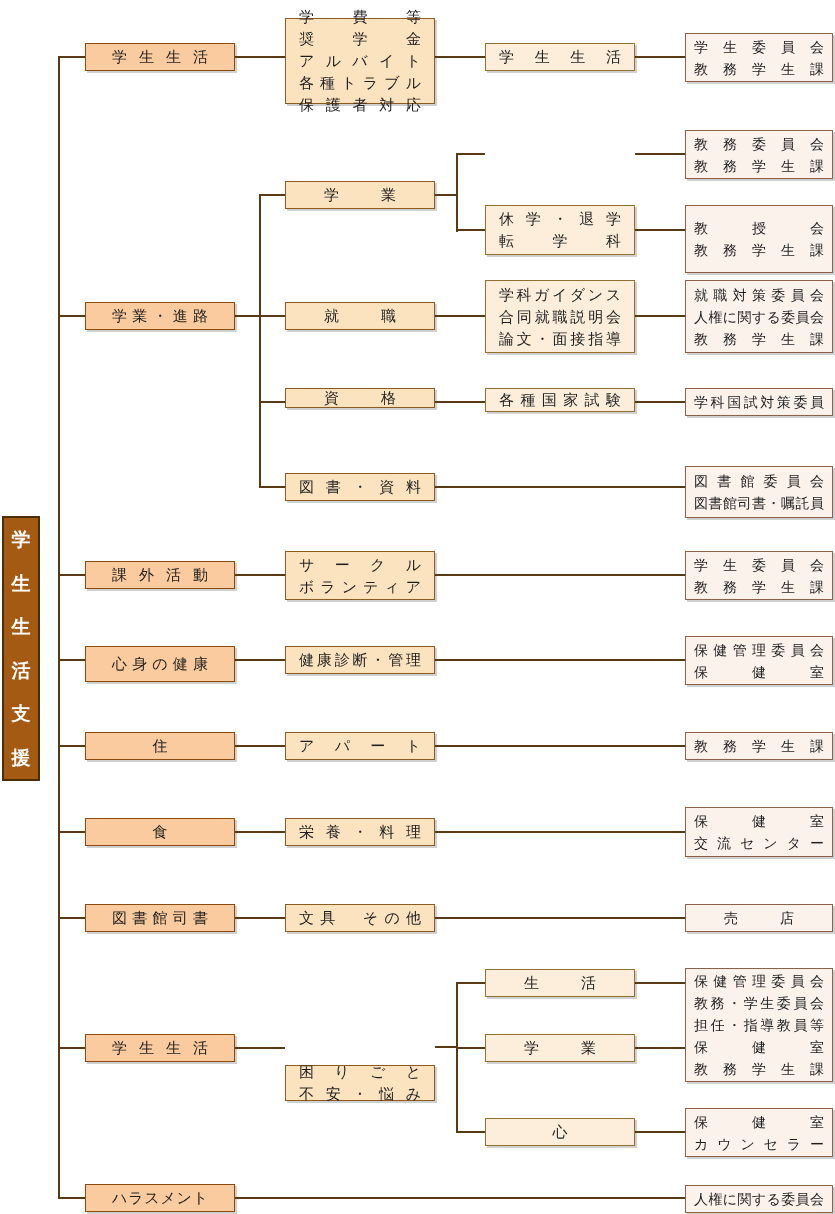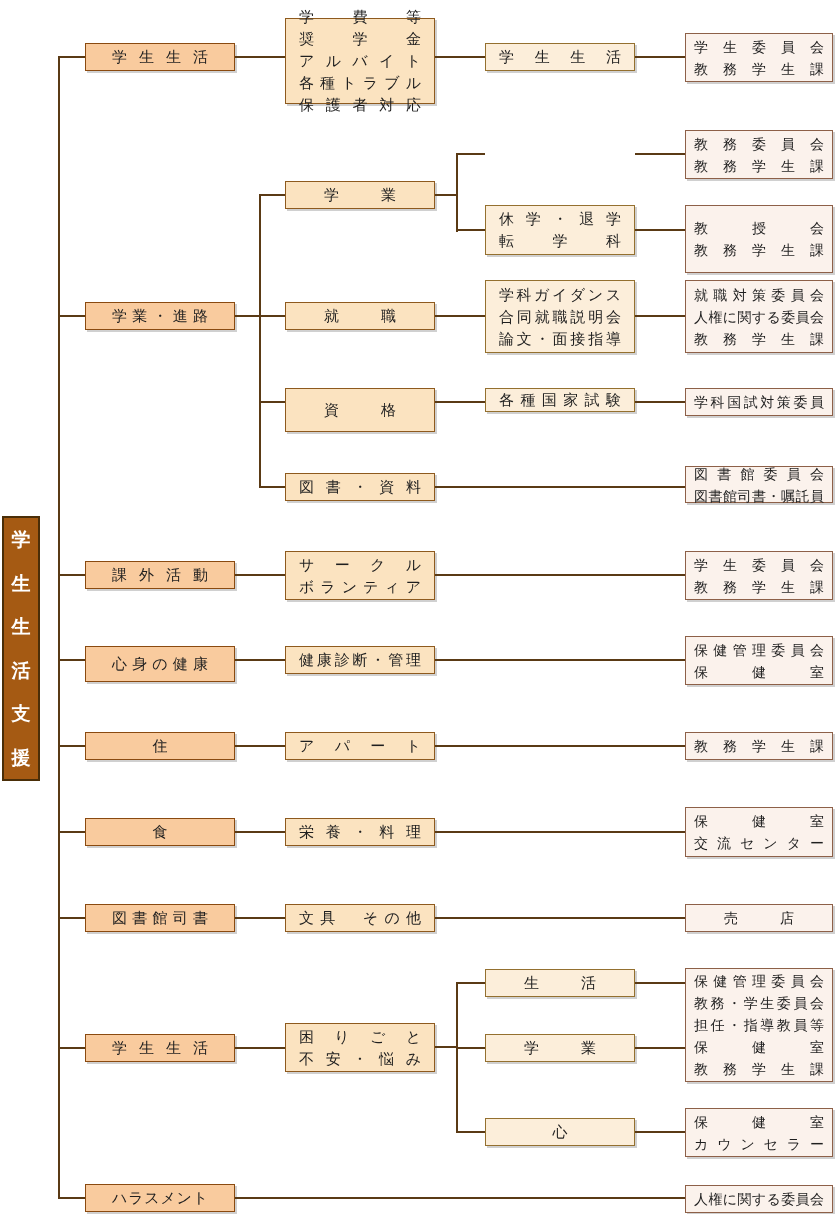--- a/index.html
+++ b/index.html
@@ -84,21 +84,21 @@
       <div class="bl">アルバイト</div>
       <div class="bl">各種トラブル</div>
       <div class="bl">保護者対応</div>
     </div>
   <div class="box c2 jw" style="top:181px;height:28px">
       <div class="bl">学業</div>
     </div>
   <div class="box c2 jw" style="top:302px;height:28px">
       <div class="bl">就職</div>
     </div>
-  <div class="box c2 jw" style="top:388px;height:44px">
+  <div class="box c2 jw" style="top:388px;height:20px">
       <div class="bl">資格</div>
     </div>
   <div class="box c2" style="top:473px;height:28px">
       <div class="bl">図書・資料</div>
     </div>
   <div class="box c2" style="top:551px;height:49px">
       <div class="bl">サークル</div>
       <div class="bl">ボランティア</div>
     </div>
   <div class="box c2" style="top:646px;height:28px">
@@ -106,21 +106,21 @@
     </div>
   <div class="box c2" style="top:732px;height:28px">
       <div class="bl">アパート</div>
     </div>
   <div class="box c2" style="top:818px;height:28px">
       <div class="bl">栄養・料理</div>
     </div>
   <div class="box c2" style="top:904px;height:28px">
       <div class="bl">文具　その他</div>
     </div>
-  <div class="box c2" style="top:1023px;height:49px">
+  <div class="box c2" style="top:1065px;height:36px">
       <div class="bl">困りごと</div>
       <div class="bl">不安・悩み</div>
     </div>
 
   <div class="box c3" style="top:43px;height:28px">
       <div class="bl">学生生活</div>
     </div>
   <div class="box c3" style="top:205px;height:50px">
       <div class="bl">休学・退学</div>
       <div class="bl">転学科</div>
@@ -156,21 +156,21 @@
       <div class="bl">教務学生課</div>
     </div>
   <div class="box c4" style="top:280px;height:73px">
       <div class="bl">就職対策委員会</div>
       <div class="bl">人権に関する委員会</div>
       <div class="bl">教務学生課</div>
     </div>
   <div class="box c4" style="top:388px;height:28px">
       <div class="bl">学科国試対策委員</div>
     </div>
-  <div class="box c4" style="top:466px;height:37px">
+  <div class="box c4" style="top:466px;height:52px">
       <div class="bl">図書館委員会</div>
       <div class="bl">図書館司書・嘱託員</div>
     </div>
   <div class="box c4" style="top:551px;height:49px">
       <div class="bl">学生委員会</div>
       <div class="bl">教務学生課</div>
     </div>
   <div class="box c4" style="top:636px;height:49px">
       <div class="bl">保健管理委員会</div>
       <div class="bl">保健室</div>

